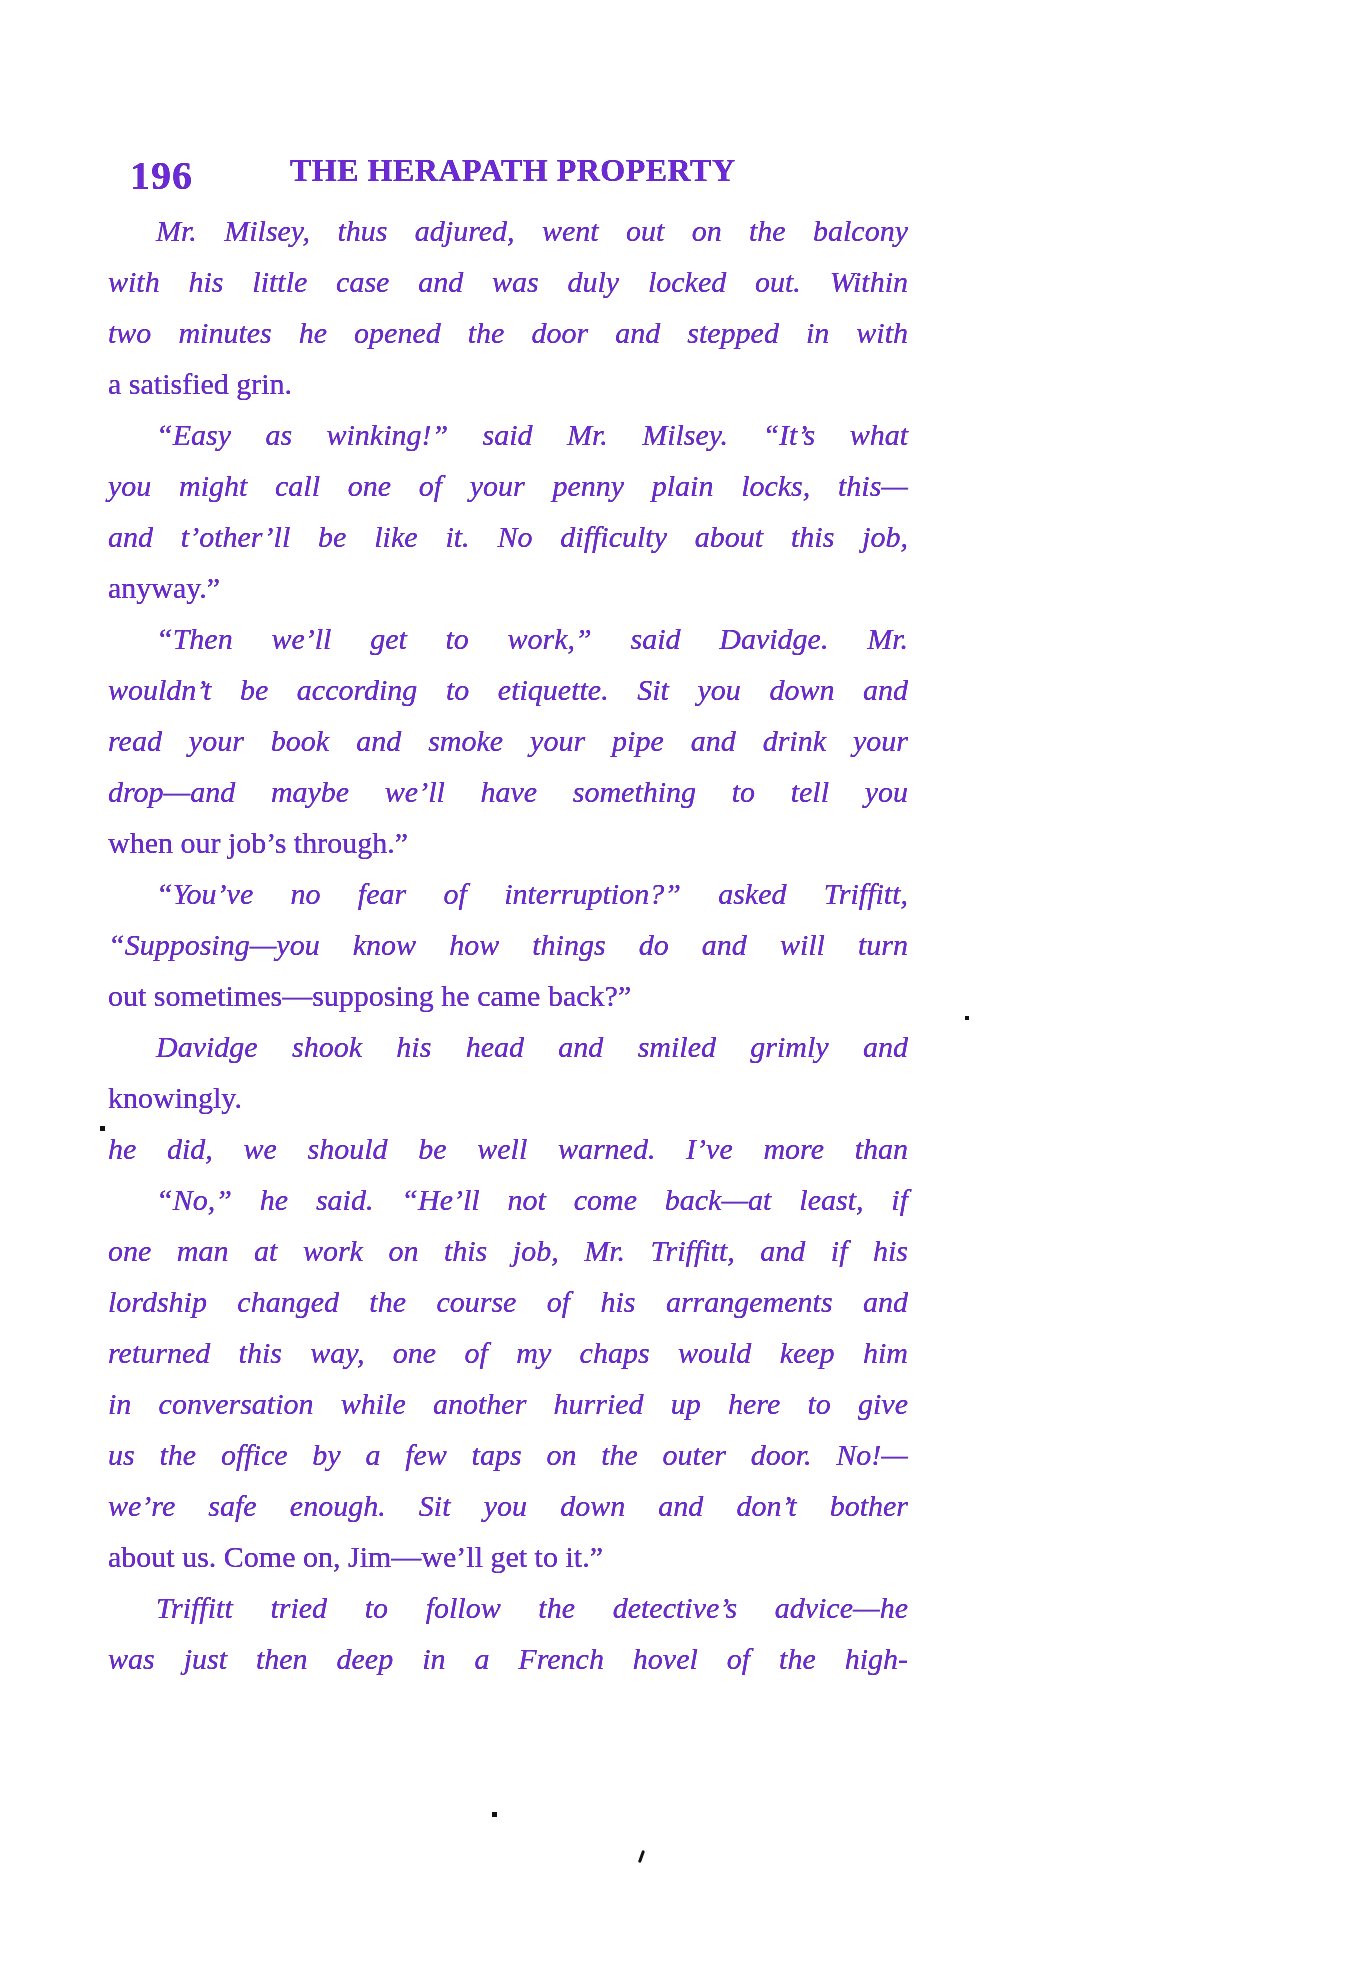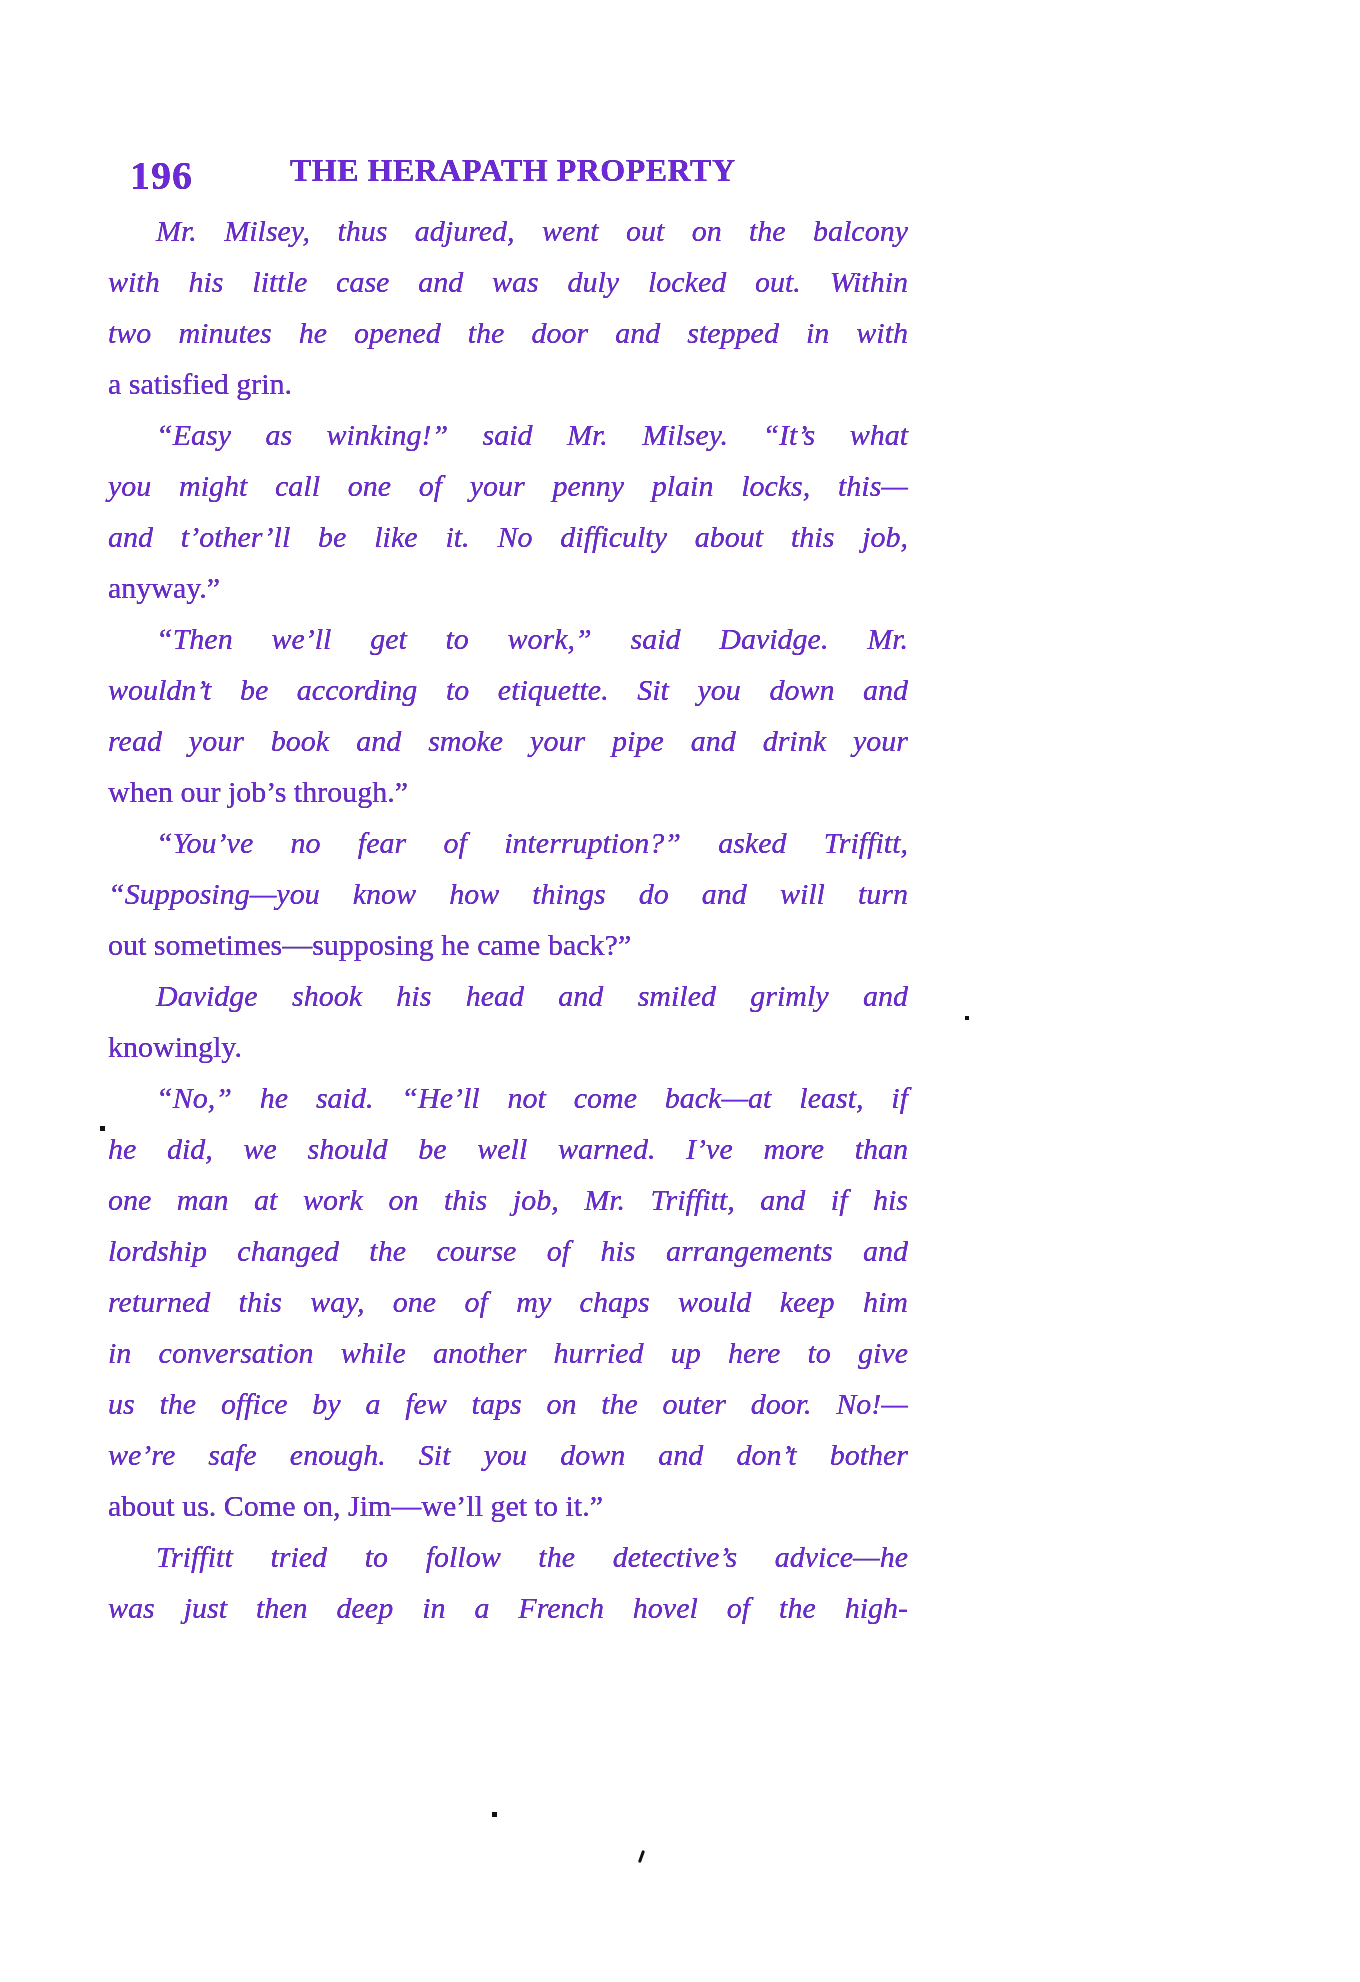--- a/index.html
+++ b/index.html
@@ -89,28 +89,29 @@
       <div class="line j">with his little case and was duly locked out. Within</div>
       <div class="line j">two minutes he opened the door and stepped in with</div>
       <div class="line">a satisfied grin.</div>
       <div class="line j in">“Easy as winking!” said Mr. Milsey. “It’s what</div>
       <div class="line j">you might call one of your penny plain locks, this—</div>
       <div class="line j">and t’other’ll be like it. No difficulty about this job,</div>
       <div class="line">anyway.”</div>
       <div class="line j in">“Then we’ll get to work,” said Davidge. Mr.</div>
       <div class="line j">wouldn’t be according to etiquette. Sit you down and</div>
       <div class="line j">read your book and smoke your pipe and drink your</div>
+      <div class="line j">drop—and maybe we’ll have something to tell you</div>
       <div class="line">when our job’s through.”</div>
       <div class="line j in">“You’ve no fear of interruption?” asked Triffitt,</div>
       <div class="line j">“Supposing—you know how things do and will turn</div>
       <div class="line">out sometimes—supposing he came back?”</div>
       <div class="line j in">Davidge shook his head and smiled grimly and</div>
       <div class="line">knowingly.</div>
+      <div class="line j">he did, we should be well warned. I’ve more than</div>
       <div class="line j in">“No,” he said. “He’ll not come back—at least, if</div>
-      <div class="line j">he did, we should be well warned. I’ve more than</div>
       <div class="line j">one man at work on this job, Mr. Triffitt, and if his</div>
       <div class="line j">lordship changed the course of his arrangements and</div>
       <div class="line j">returned this way, one of my chaps would keep him</div>
       <div class="line j">in conversation while another hurried up here to give</div>
       <div class="line j">us the office by a few taps on the outer door. No!—</div>
       <div class="line j">we’re safe enough. Sit you down and don’t bother</div>
       <div class="line">about us. Come on, Jim—we’ll get to it.”</div>
       <div class="line j in">Triffitt tried to follow the detective’s advice—he</div>
       <div class="line j">was just then deep in a French hovel of the high-</div>
     </div>

